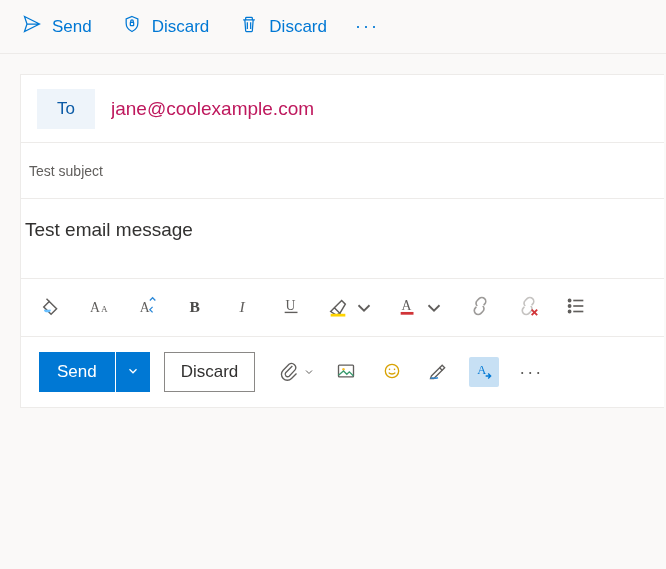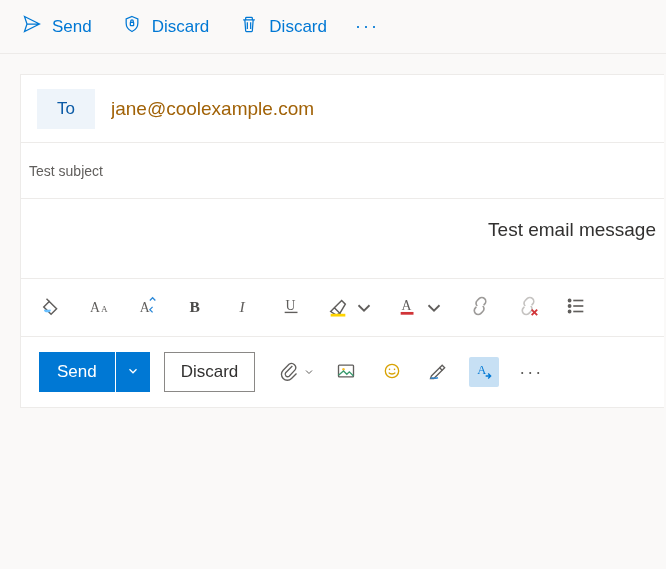--- a/index.html
+++ b/index.html
@@ -59,42 +59,41 @@
     font-size: 17px;
     padding: 10px 20px;
     min-width: 56px;
     text-align: center;
     cursor: pointer;
   }
   .recipient-input {
     border: none;
     outline: none;
     font-size: 19px;
-    color: #a16207;
+    color: #be185d;
     flex: 1;
     background: transparent;
   }
   .subject-row {
     min-height: 56px;
     padding: 12px 8px;
   }
   .subject-input {
     border: none;
     outline: none;
     font-size: 14px;
     color: #605e5c;
     flex: 1;
     background: transparent;
   }
   .body-area {
     min-height: 80px;
     padding: 20px 8px 30px 4px;
     border-bottom: 1px solid #edebe9;
     font-size: 19px;
-    text-align: right;
   }
   .body-text { outline: none; }
 
   
   .fmt-toolbar {
     display: flex;
     align-items: center;
     padding: 10px 18px;
     gap: 22px;
     border-bottom: 1px solid #edebe9;

